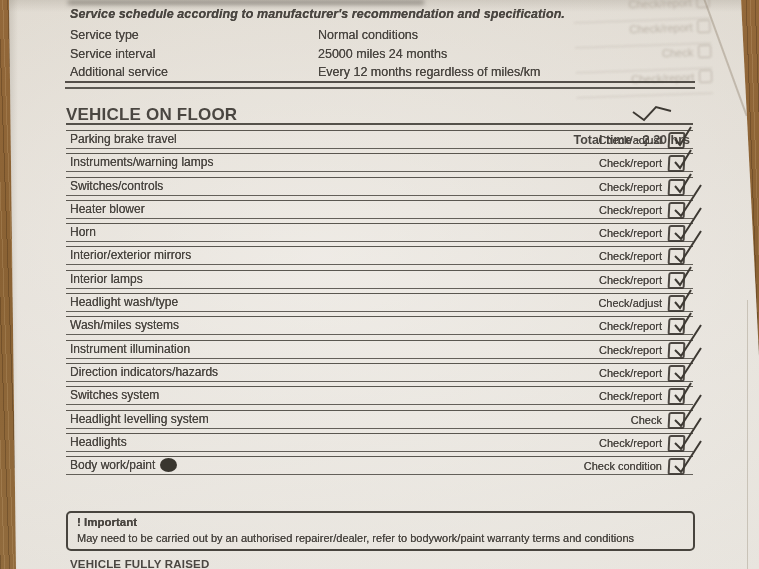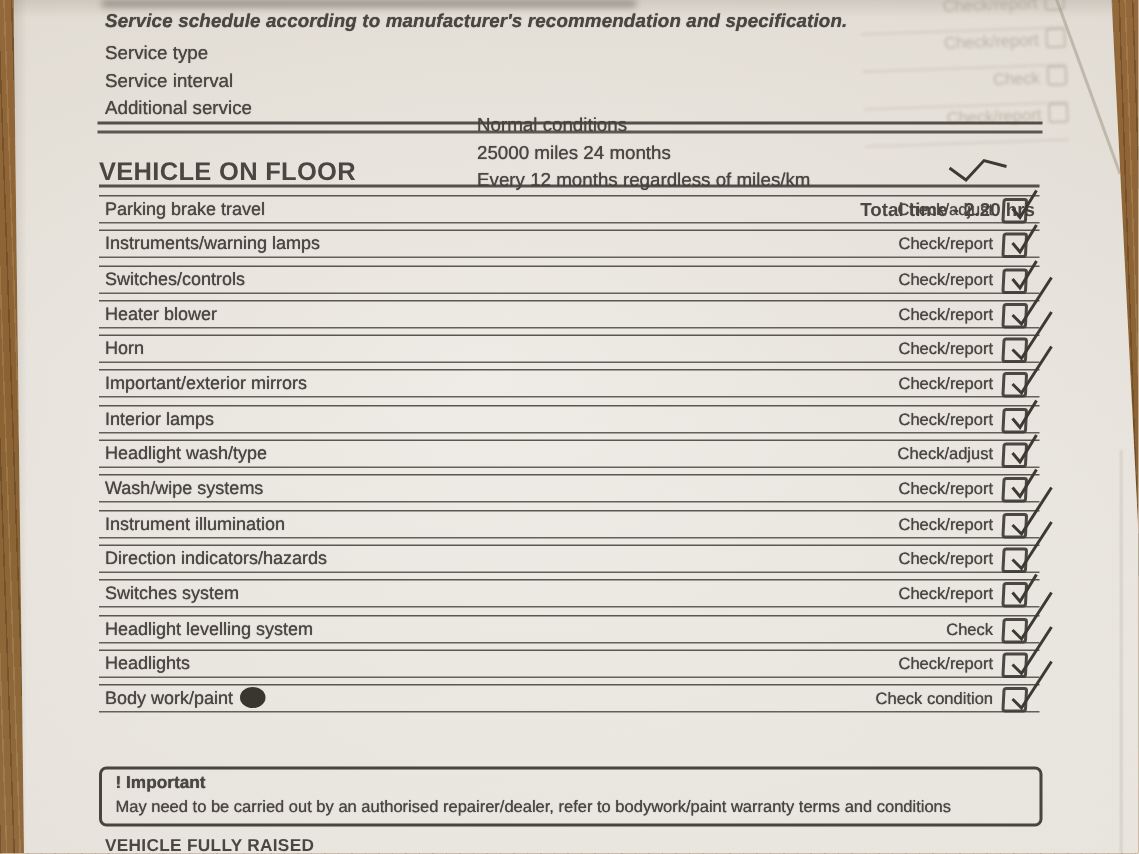--- a/index.html
+++ b/index.html
@@ -30,21 +30,21 @@
   .sheet-edge2{position:absolute;left:747px;top:300px;width:1.4px;height:270px;background:rgba(150,140,122,.38);filter:blur(.6px);}
 
   
   .ghost{position:absolute;left:575px;top:-4px;width:136px;transform:rotate(-2deg);opacity:.55;filter:blur(1.1px);color:#9c9183;}
   .ghost-item{position:relative;height:24px;text-align:right;font-size:11px;line-height:16px;border-bottom:1px solid rgba(160,150,136,.55);}
   .ghost-item .gbox{display:inline-block;width:11px;height:11px;border:1.6px solid #9c9183;border-radius:2px;vertical-align:-2px;margin-left:5px;}
 
   
   .title{position:absolute;left:70px;top:7px;font-size:12.5px;font-style:italic;font-weight:bold;letter-spacing:.1px;}
   .fld-label{position:absolute;left:70px;font-size:12.5px;}
-  .fld-value{position:absolute;left:318px;font-size:12.5px;margin-top:48px;}
+  .fld-value{position:absolute;left:318px;font-size:12.5px;}
   .hdr-sep{position:absolute;left:65px;right:64px;top:81px;height:4px;border-top:2px solid rgba(68,64,58,.9);border-bottom:2px solid rgba(68,64,58,.85);}
   .total-time{position:absolute;right:69px;top:89px;font-size:12.5px;font-weight:bold;margin-top:44px;}
 
   .sec-onfloor{position:absolute;left:66px;right:66px;top:105px;height:18px;border-bottom:2px solid rgba(68,64,58,.9);font-size:17px;font-weight:bold;letter-spacing:.2px;}
   .sec-tick{position:absolute;right:18px;top:-4px;overflow:visible;}
 
   
   .rows{position:absolute;left:66px;right:66px;top:130px;}
   .row{position:relative;height:17px;border-top:1.7px solid rgba(70,66,60,.88);border-bottom:1.7px solid rgba(70,66,60,.82);margin-bottom:4.3px;}
   .row-label{position:absolute;left:4px;top:1px;font-size:12px;line-height:15px;}
@@ -150,21 +150,21 @@
         <span class="row-label soft">Horn</span>
         <span class="row-action soft">Check/report</span>
         <span class="cbox"></span>
         <svg class="tick" viewBox="0 0 44 36">
             <path class="short" d="M18 22 L23 28 L34 10"></path>
             <path class="long" d="M18 23 L24 29 L44 -2"></path>
           </svg>
       </div>
 
       <div class="row">
-        <span class="row-label soft">Important/exterior mirrors</span>
+        <span class="row-label soft">Interior/exterior mirrors</span>
         <span class="row-action soft">Check/report</span>
         <span class="cbox"></span>
         <svg class="tick" viewBox="0 0 44 36">
             <path class="short" d="M18 22 L23 28 L34 10"></path>
             <path class="long" d="M18 23 L24 29 L44 -2"></path>
           </svg>
       </div>
 
       <div class="row">
         <span class="row-label soft">Interior lamps</span>
@@ -180,21 +180,21 @@
         <span class="row-label soft">Headlight wash/type</span>
         <span class="row-action soft">Check/adjust</span>
         <span class="cbox"></span>
         <svg class="tick" viewBox="0 0 44 36">
             <path class="short" d="M18 22 L23 28 L34 10"></path>
             <path class="long" d="M18 23 L24 29 L44 -2"></path>
           </svg>
       </div>
 
       <div class="row">
-        <span class="row-label soft">Wash/wipe systems</span>
+        <span class="row-label soft">Wash/miles systems</span>
         <span class="row-action soft">Check/report</span>
         <span class="cbox"></span>
         <svg class="tick" viewBox="0 0 44 36">
             <path class="short" d="M18 22 L23 28 L34 10"></path>
             <path class="long" d="M18 23 L24 29 L44 -2"></path>
           </svg>
       </div>
 
       <div class="row">
         <span class="row-label soft">Instrument illumination</span>

